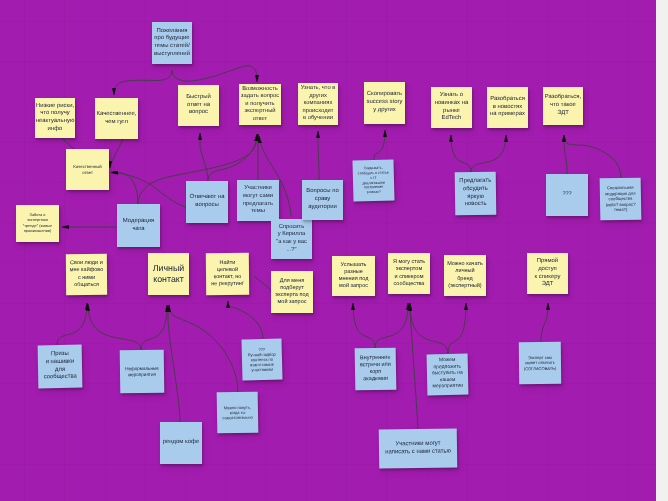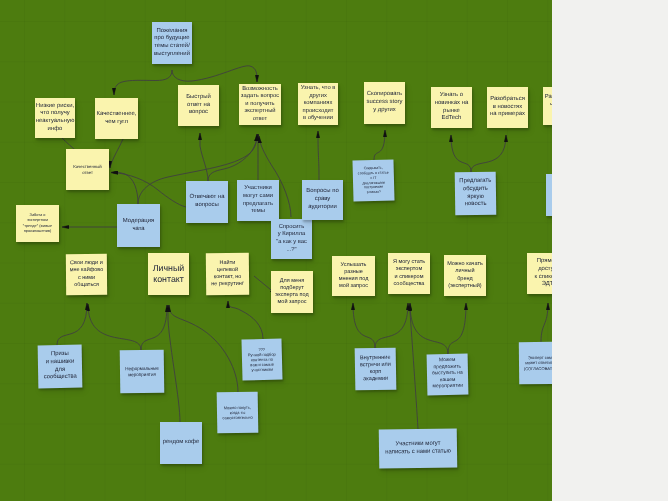--- a/index.html
+++ b/index.html
@@ -1,18 +1,18 @@
 <!DOCTYPE html>
 <html><head>
 <meta charset="utf-8">
 <style>
   html,body{margin:0;padding:0;}
   body{width:668px;height:501px;overflow:hidden;font-family:"Liberation Sans",sans-serif;background:#f1f1ef;
     -webkit-font-smoothing:antialiased;text-rendering:geometricPrecision;}
-  #board{position:relative;width:552px;height:501px;background:#4d7c0f;overflow:hidden;}
+  #board{position:relative;width:656px;height:501px;background:#a21caf;overflow:hidden;}
   #grid{position:absolute;left:0;top:0;width:668px;height:501px;
     background-image:
       linear-gradient(to right, rgba(0,0,0,0.034) 1px, transparent 1px),
       linear-gradient(to bottom, rgba(0,0,0,0.034) 1px, transparent 1px);
     background-size:40.25px 40.25px;
     background-position:24px 21px;
   }
   .note{position:absolute;box-sizing:border-box;display:flex;align-items:center;justify-content:center;
     text-align:center;color:#22273a;box-shadow:1px 2px 2px rgba(0,0,0,0.22), 2px 4px 6px rgba(0,0,0,0.10);line-height:1.3;
     white-space:pre-line;overflow:hidden;letter-spacing:0px;}

